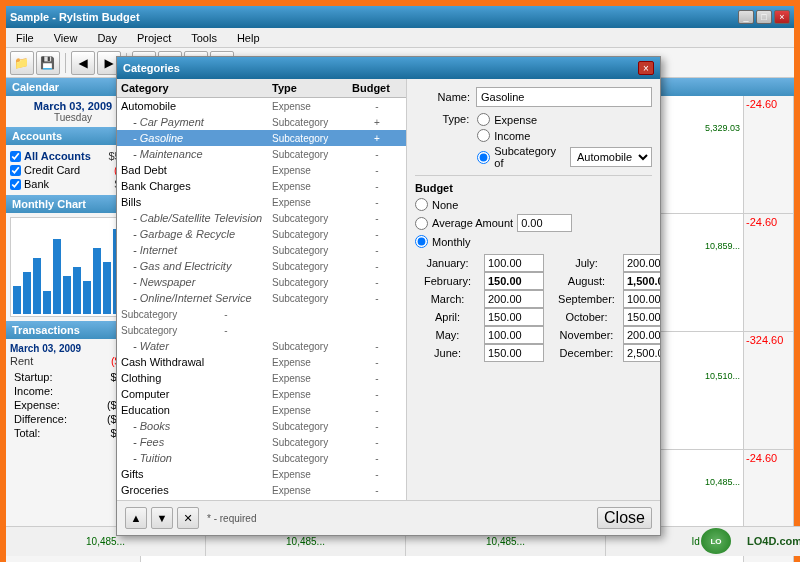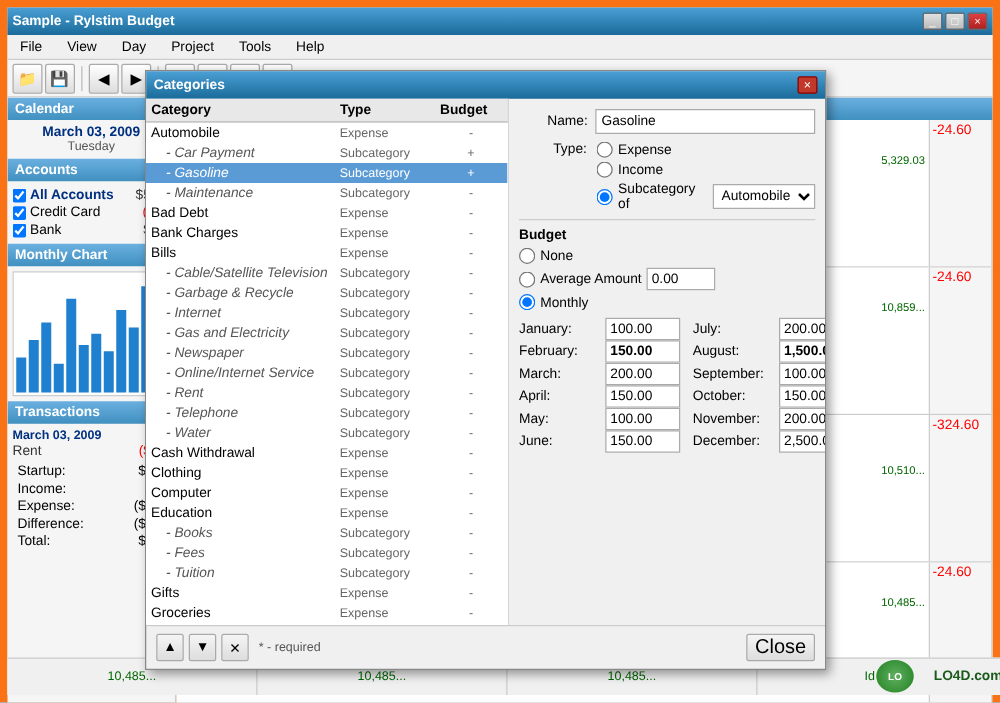--- a/index.html
+++ b/index.html
@@ -253,21 +253,21 @@
     .budget-radio-group { display: flex; flex-direction: column; gap: 3px; }
     .budget-radio-row { display: flex; align-items: center; gap: 4px; font-size: 11px; }
 
     .monthly-grid {
       margin-top: 6px;
       display: grid;
       grid-template-columns: 1fr 1fr;
       gap: 3px 10px;
     }
     .month-row { display: flex; align-items: center; gap: 4px; }
-    .month-label { width: 65px; font-size: 11px; }
+    .month-label { width: 65px; font-size: 11px; text-align: center; }
     .month-input {
       width: 60px;
       height: 18px;
       border: 1px solid #aaa;
       background: white;
       padding: 0 3px;
       font-size: 11px;
     }
     .month-input.bold-val { font-weight: bold; }
 
@@ -631,26 +631,24 @@
             <span class="cat-name subcategory">- Newspaper</span>
             <span class="cat-type">Subcategory</span>
             <span class="cat-budget">-</span>
           </div>
           <div class="cat-item">
             <span class="cat-name subcategory">- Online/Internet Service</span>
             <span class="cat-type">Subcategory</span>
             <span class="cat-budget">-</span>
           </div>
           <div class="cat-item">
-            <span class="cat-name subcategory">- Rent</span>
-            <span class="cat-type">Subcategory</span>
-            <span class="cat-budget">-</span>
-          </div>
-          <div class="cat-item">
-            <span class="cat-name subcategory">- Telephone</span>
+            <span class="cat-type">Subcategory</span>
+            <span class="cat-budget">-</span>
+          </div>
+          <div class="cat-item">
             <span class="cat-type">Subcategory</span>
             <span class="cat-budget">-</span>
           </div>
           <div class="cat-item">
             <span class="cat-name subcategory">- Water</span>
             <span class="cat-type">Subcategory</span>
             <span class="cat-budget">-</span>
           </div>
           <div class="cat-item">
             <span class="cat-name">Cash Withdrawal</span>

